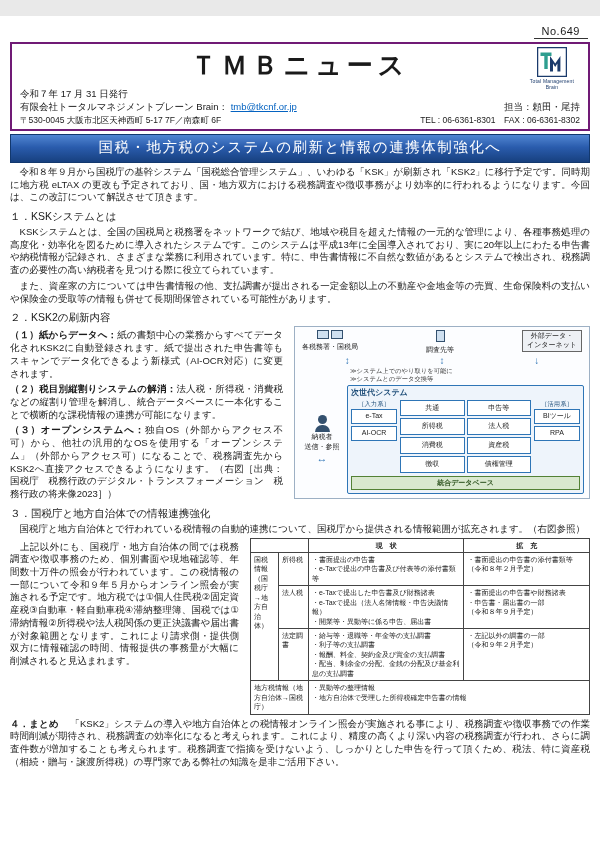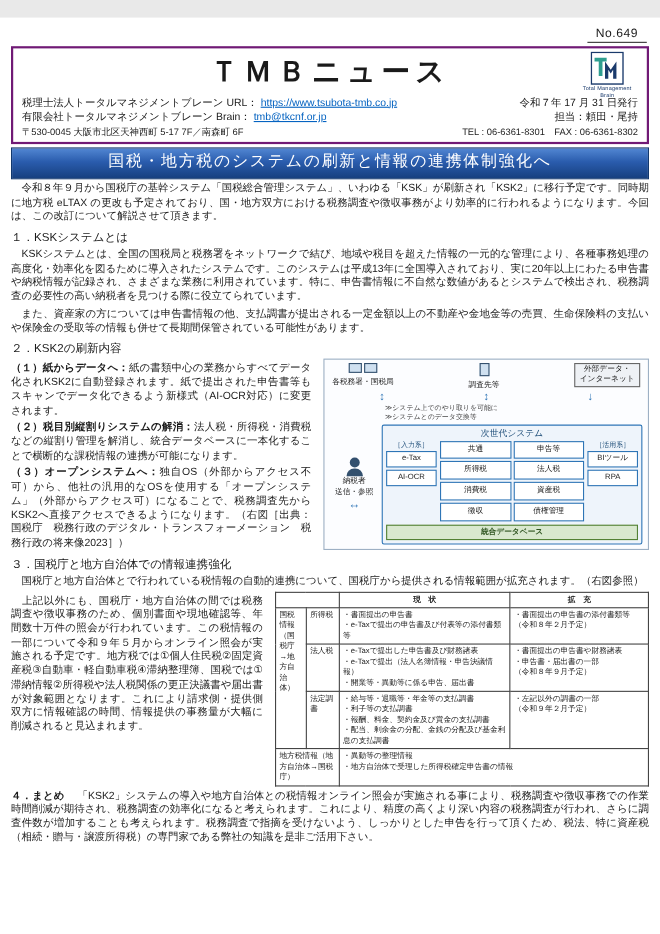--- a/index.html
+++ b/index.html
@@ -44,21 +44,21 @@
   .tablet { display:inline-block; width:9px; height:12px; border:1px solid #33506e; background:#cfe0f0; margin-bottom:1px; }
   .fig-extbox { border:1px solid #666; background:#eef1f5; padding:1px 4px; text-align:center; white-space:pre-line; }
   .arrow-row { display:flex; justify-content:space-around; color:#2e75b6; font-size:10px; line-height:1; margin:1px 0; }
   .fig-note { font-size:6.3px; color:#444; margin:0 0 2px 50px; white-space:pre-line; }
   .fig-mid { display:flex; gap:3px; align-items:stretch; }
   .fig-tax { width:44px; text-align:center; display:flex; flex-direction:column; justify-content:center; align-items:center; gap:1px; }
   .person-head { width:9px; height:9px; border-radius:50%; background:#33506e; }
   .person-body { width:15px; height:7px; border-radius:8px 8px 0 0; background:#33506e; }
   .harrow { color:#2e75b6; font-size:11px; line-height:1; }
   .sys { flex:1; border:1.5px solid #2e75b6; background:#eef4fb; padding:2px 3px 3px; border-radius:2px; }
-  .sys-title { text-align:center; font-weight:normal; font-size:8px; color:#1f4e79; }
+  .sys-title { text-align:left; font-weight:bold; font-size:8px; color:#1f4e79; }
   .sys-cols { display:flex; gap:3px; margin-top:2px; }
   .sys-col { width:46px; display:flex; flex-direction:column; gap:2px; }
   .col-h { text-align:center; font-size:6.3px; color:#1f4e79; }
   .mod { border:1px solid #2e75b6; background:#fff; text-align:center; padding:2px 0; }
   .sys-grid { flex:1; display:grid; grid-template-columns:1fr 1fr; gap:2px; align-content:start; }
   .sys-grid .mod { padding:3px 0; }
   .sys-db { margin-top:3px; border:1px solid #538135; background:#d9e8cf; text-align:center; font-weight:bold; padding:2px 0; color:#2e5420; }
   
   .info-table { border-collapse:collapse; width:340px; flex:0 0 340px; font-size:7px; line-height:1.35; }
   .info-table th, .info-table td { border:1px solid #444; padding:2px 3px; vertical-align:top; text-align:left; }
@@ -85,25 +85,20 @@
       <div class="logo">
         <svg width="30" height="30" viewBox="0 0 30 30">
           <rect x="0.5" y="0.5" width="29" height="29" fill="#ffffff" stroke="#1a3a6b" stroke-width="1.5"></rect>
           <path d="M3.5 5.5 h11 v3.5 h-3.8 v13 h-3.4 v-13 H3.5 z" fill="#2e9e8f"></path>
           <path d="M13 24.5 V9 l5.2 7.5 L23.4 9 v15.5 h-3 v-8 l-2.2 3.4 -2.2-3.4 v8 z" fill="#1a3a6b"></path>
         </svg>
         <div class="logo-cap">Total Management Brain</div>
       </div>
     </div>
     <div class="info-line">
-      <span>
-        <span>税理士法人トータルマネジメントブレーン</span>
-        <span>URL：</span>
-        <a class="link" href="#">https://www.tsubota-tmb.co.jp</a>
-      </span>
       <span>令和７年 17 月 31 日発行</span>
     </div>
     <div class="info-line">
       <span>
         <span>有限会社トータルマネジメントブレーン</span>
         <span>Brain：</span>
         <a class="link" href="#">tmb@tkcnf.or.jp</a>
       </span>
       <span>担当：頼田・尾持</span>
     </div>

